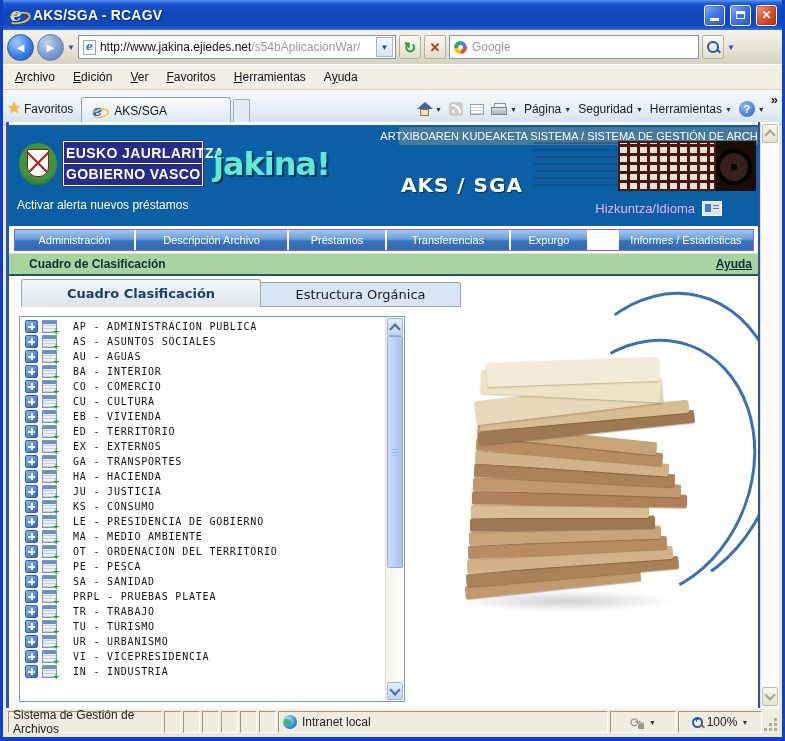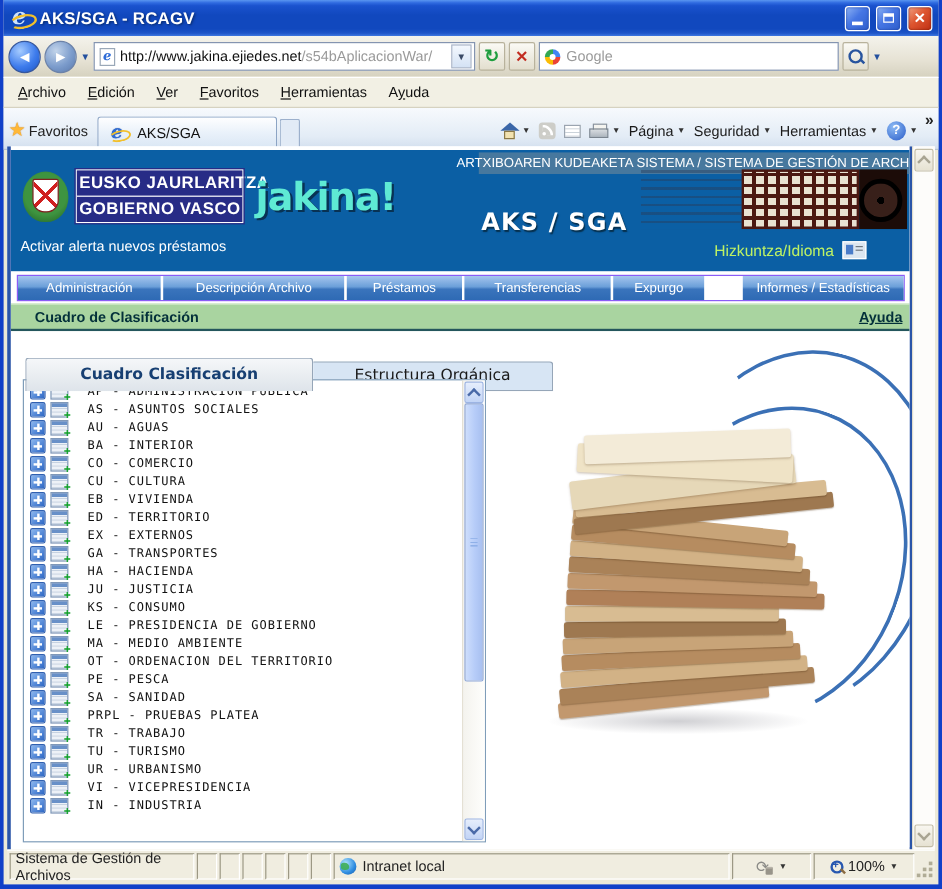--- a/index.html
+++ b/index.html
@@ -117,39 +117,39 @@
     background-image:repeating-linear-gradient(0deg,transparent 0 5px,rgba(40,60,90,.45) 5px 7px);}
   .ph-s{width:44%;height:100%;background:#4A1812;position:relative;}
   .ph-s::before{content:"";position:absolute;inset:2px;
     background:repeating-linear-gradient(90deg,#E8E2D2 0 7px,#4A1812 7px 10px);
     -webkit-mask:repeating-linear-gradient(0deg,#000 0 6px,transparent 6px 9px);
     mask:repeating-linear-gradient(0deg,#000 0 6px,transparent 6px 9px);}
   .ph-w{width:18%;height:100%;background:#1C0C08;position:relative;}
   .ph-w::before{content:"";position:absolute;right:4px;top:8px;width:28px;height:28px;border:4px solid #000;
     border-radius:50%;background:radial-gradient(circle,#000 0 3px,#38201A 3px);}
   .alert-link{position:absolute;left:8px;bottom:14px;color:#fff;font-size:12px;}
-  .lang{position:absolute;right:36px;bottom:10px;display:flex;align-items:center;gap:7px;color:#bef264;font-size:13px;}
+  .lang{position:absolute;right:36px;bottom:10px;display:flex;align-items:center;gap:7px;color:#f0abfc;font-size:13px;}
   .lang-ico{width:18px;height:13px;background:#DCE6F0;border:1px solid #fff;position:relative;}
   .lang-ico::before{content:"";position:absolute;left:2px;top:2px;width:6px;height:8px;background:#4A7CC8;}
   .lang-ico::after{content:"";position:absolute;left:10px;top:3px;width:6px;height:1px;background:#707880;box-shadow:0 3px 0 #707880;}
   
   .navrow{height:24px;background:#fff;display:flex;align-items:center;padding:2px 4px 1px 5px;}
   .navbtns{display:flex;width:100%;height:20px;border:1px solid #8b5cf6;background:#fff;}
   .navbtn{display:flex;align-items:center;justify-content:center;color:#fff;font-size:11px;white-space:nowrap;
     background:linear-gradient(180deg,#A6C6EE 0%,#6B9FD9 45%,#3A74BC 55%,#2E6AB4 100%);
     border-right:2px solid #fff;box-sizing:border-box;}
   .navbtn:last-child{border-right:none;margin-left:30px;}
   
   .greenbar{height:20px;background:#A9D4A0;border-top:1px solid #CFE8C8;border-bottom:2px solid #24565C;
     display:flex;align-items:center;padding:0 6px 0 20px;}
   .greenbar .ttl{font-weight:bold;font-size:12px;color:#03303A;}
   .greenbar .help{margin-left:auto;font-size:12px;color:#03303A;text-decoration:underline;font-weight:bold;}
   
   .content{position:relative;height:430px;background:#fff;}
-  .tabsrow{position:absolute;left:12px;top:22px;display:flex;align-items:flex-end;}
+  .tabsrow{position:absolute;left:12px;top:3px;display:flex;align-items:flex-end;}
   .ctab{box-sizing:border-box;height:25px;display:flex;align-items:center;justify-content:center;
     border:1px solid #96A6B8;font-size:13px;font-family:"DejaVu Sans",sans-serif;}
   .ctab.active{width:240px;height:28px;background:linear-gradient(180deg,#F5F7F9,#DEE4EA);
     border-radius:3px 3px 0 0;font-weight:bold;color:#173F72;border-bottom:none;z-index:2;}
   .ctab.idle{width:200px;background:#D7E5F4;color:#1A1A1A;border-left:none;border-radius:0 3px 0 0;}
   .treebox{position:absolute;left:10px;top:40px;width:386px;height:386px;border:1px solid #7F9DB9;
     box-sizing:border-box;background:#fff;}
   .tree-rows{position:absolute;left:0;top:0;right:18px;bottom:0;overflow:hidden;padding-top:2px;}
   .tree-row{height:15px;display:flex;align-items:center;gap:4px;padding-left:5px;}
   .ico-expand{width:13px;height:13px;flex:none;border:1px solid #3060B0;border-radius:2px;box-sizing:border-box;

